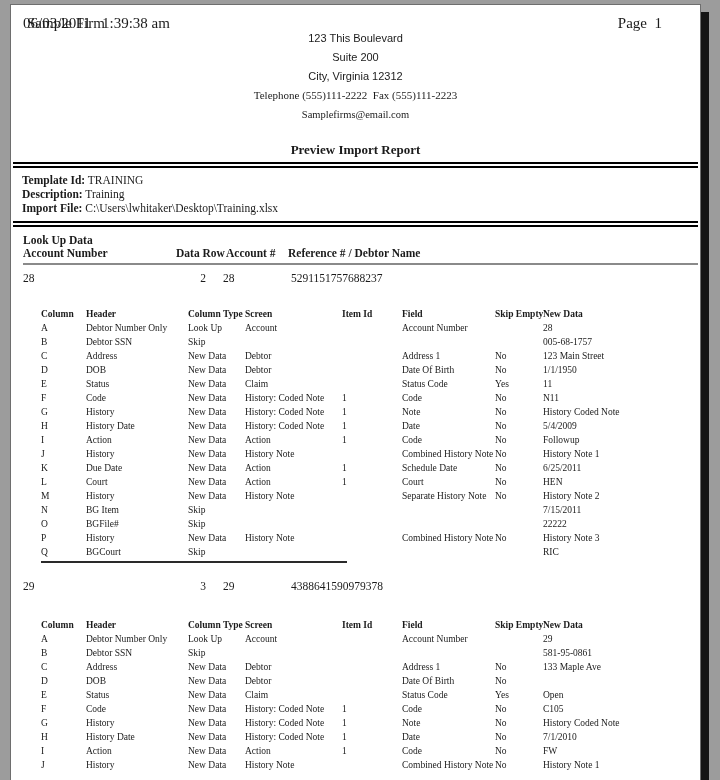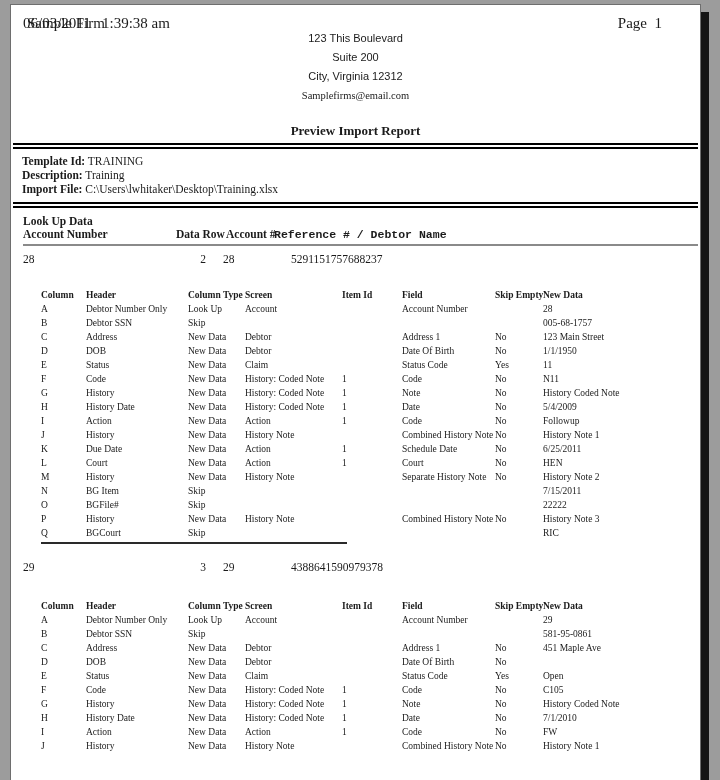--- a/index.html
+++ b/index.html
@@ -30,21 +30,21 @@
   .dbl-line{height:2px;border-top:2px solid #000;border-bottom:2px solid #000;margin:4px 2px 0 2px;}
   .info-block{padding:5px 0 2px 11px;font-size:11.5px;}
   .info-row{height:14px;line-height:14px;white-space:pre;}
   .info-row b{font-weight:bold;}
   .section{padding:6px 0 0 12px;font-size:11.5px;font-weight:bold;height:14px;line-height:14px;}
   .lk-header{position:relative;height:14px;font-size:11.5px;font-weight:bold;}
   .lk-header span{position:absolute;top:0;white-space:nowrap;}
   .lk-col-acct{left:12px;}
   .lk-col-datarow{left:165px;}
   .lk-col-accthash{left:215px;}
-  .lk-col-ref{left:263px;font-family:Liberation Mono, monospace;}
+  .lk-col-ref{left:277px;}
   .lk-line{height:0;border-top:2px solid #8a8a8a;margin:2px 2px 0 12px;}
   .lk-values{position:relative;height:14px;font-size:11.5px;margin-top:7px;}
   .lk-values span{position:absolute;top:0;white-space:nowrap;}
   .lk-val-acct{left:12px;}
   .lk-val-datarow{left:165px;width:30px;text-align:right;}
   .lk-val-accthash{left:212px;}
   .lk-val-ref{left:280px;}
   table.map{
     border-collapse:collapse;table-layout:fixed;
     width:660px;margin:0 0 0 30px;
@@ -68,20 +68,21 @@
 
     <div class="hdr-row">
       <span class="hdr-date">06/03/2011   1:39:38 am</span>
       <span class="firm">Sample Firm</span>
       <span class="hdr-page">Page  1</span>
     </div>
 
     <div class="cline sans">123 This Boulevard</div>
     <div class="cline sans">Suite 200</div>
     <div class="cline sans">City, Virginia 12312</div>
+    <div class="cline">Telephone (555)111-2222  Fax (555)111-2223</div>
     <div class="cline" style="font-size:10.5px;">Samplefirms@email.com</div>
 
     <div class="report-subtitle">Preview Import Report</div>
 
     <div class="dbl-line"></div>
 
     <div class="info-block">
       <div class="info-row"><b>Template Id:</b> <span>TRAINING</span></div>
       <div class="info-row"><b>Description:</b> <span>Training</span></div>
       <div class="info-row"><b>Import File:</b> <span>C:\Users\lwhitaker\Desktop\Training.xlsx</span></div>
@@ -362,21 +363,21 @@
             <td>581-95-0861</td>
           </tr>
           <tr>
             <td>C</td>
             <td>Address</td>
             <td>New Data</td>
             <td>Debtor</td>
             <td></td>
             <td>Address 1</td>
             <td>No</td>
-            <td>451 Maple Ave</td>
+            <td>133 Maple Ave</td>
           </tr>
           <tr>
             <td>D</td>
             <td>DOB</td>
             <td>New Data</td>
             <td>Debtor</td>
             <td></td>
             <td>Date Of Birth</td>
             <td>No</td>
             <td></td>

